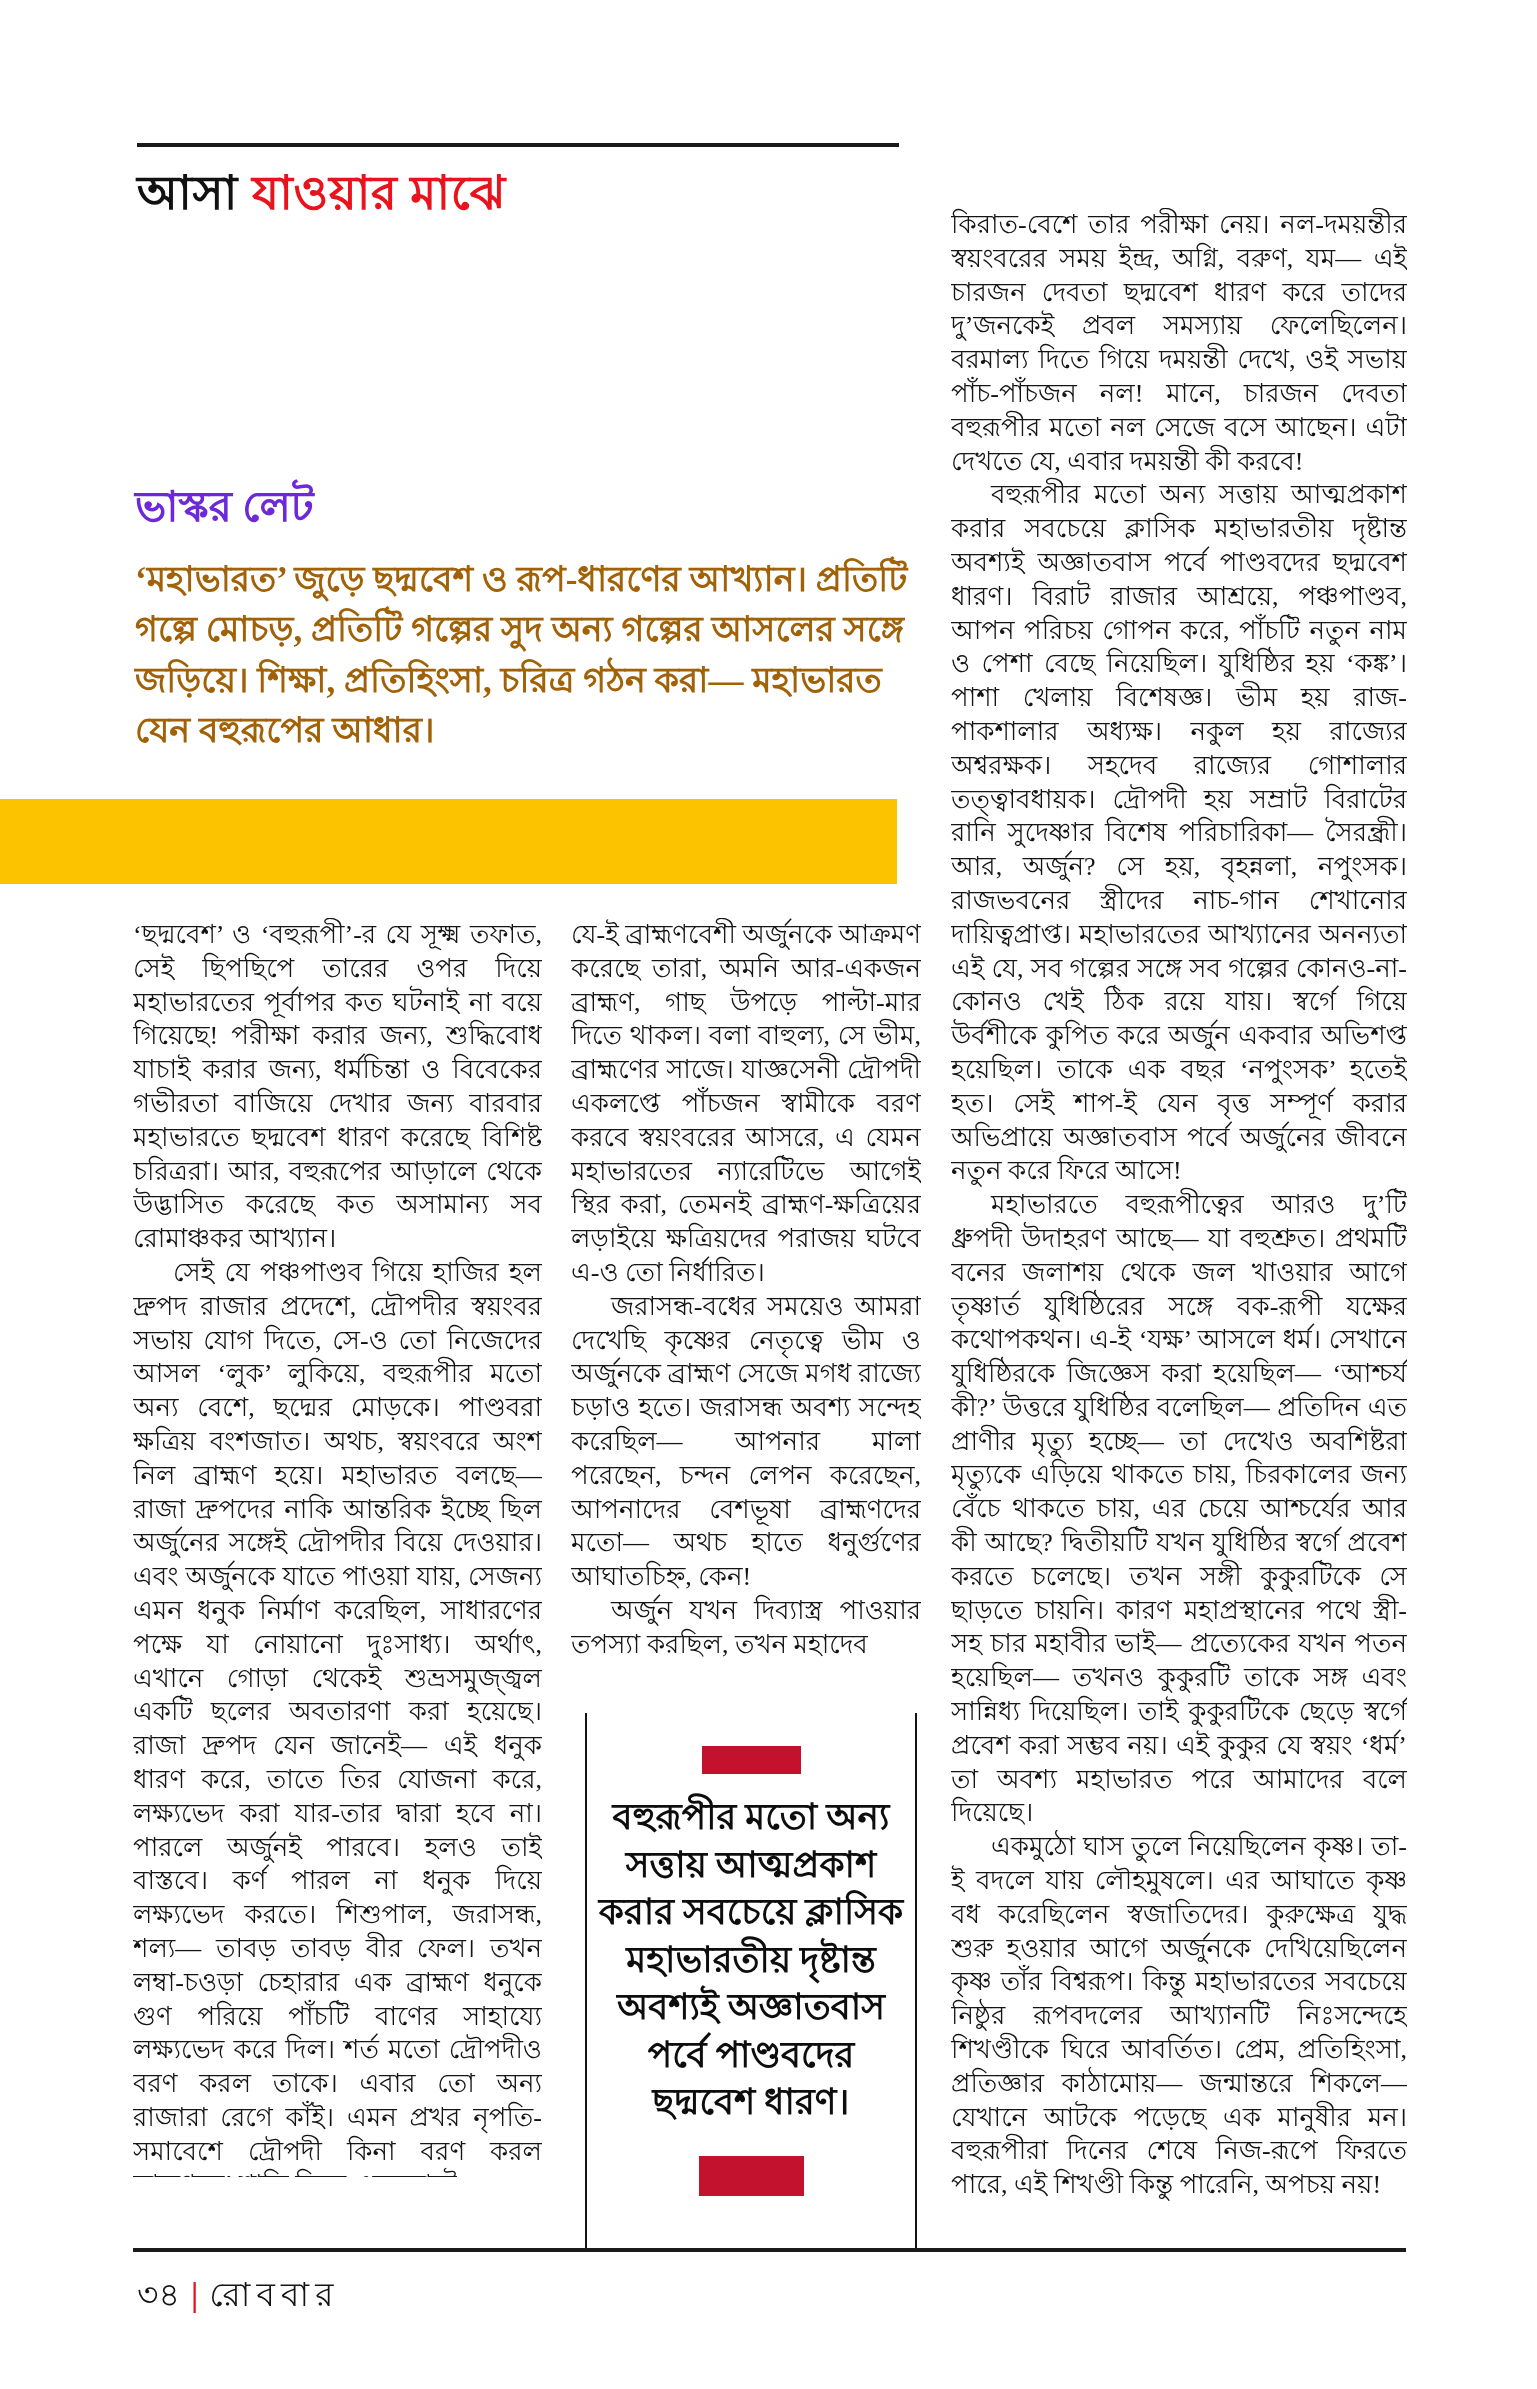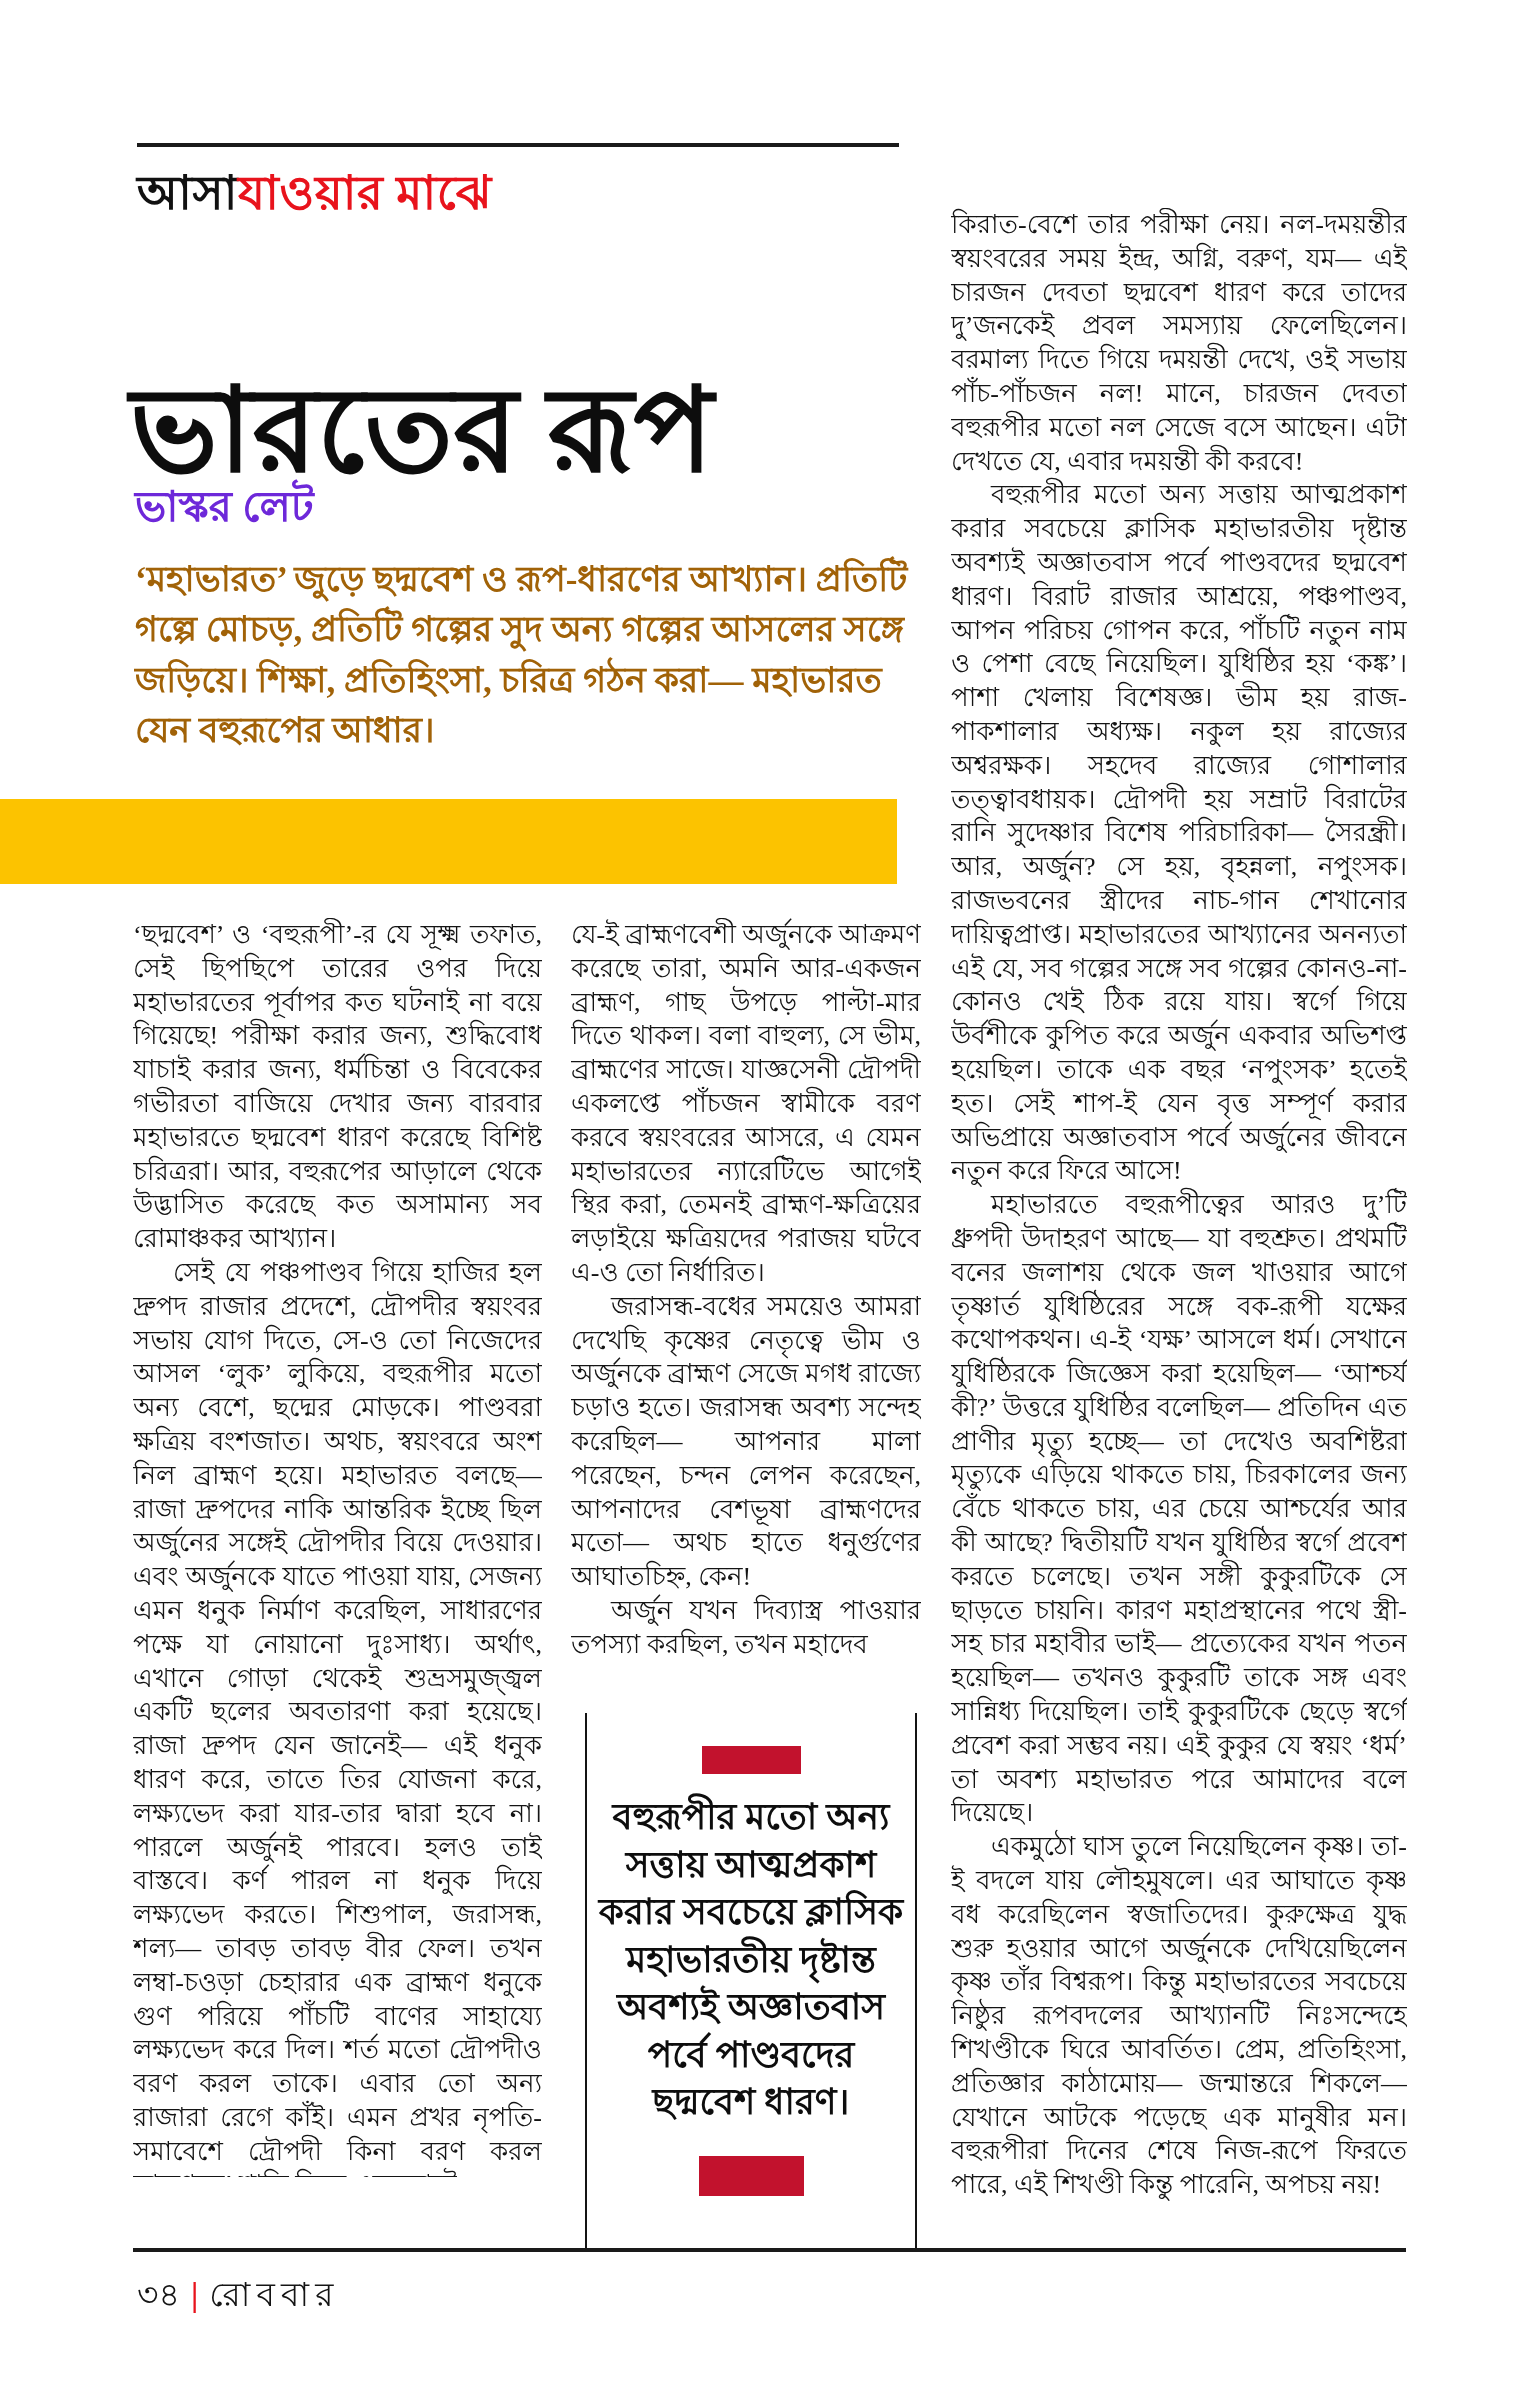--- a/index.html
+++ b/index.html
@@ -5,21 +5,21 @@
   html,body { margin:0; padding:0; background:#e9e9e9; }
   .page {
     position:relative; width:1538px; height:2389px;
     background:#ffffff; overflow:hidden;
     font-family:"Liberation Serif", serif; color:#111;
     margin:0 auto;
   }
   .rule { background:#1a1a1a; }
   #kicker-rule { position:absolute; left:137px; top:143px; width:762px; height:3.9px; }
   #kicker { position:absolute; left:137px; top:157px; font-size:47px; font-weight:bold; letter-spacing:0.8px; white-space:nowrap; }
-  #kicker .red { color:#e8131c; }
+  #kicker .red { color:#e8131c; margin-left:14px; }
   #headline { position:absolute; left:130px; top:288px; font-size:118px; line-height:1.1; font-weight:bold; color:#0d0d0d; white-space:nowrap; }
   #byline { position:absolute; left:135px; top:474px; font-size:42px; font-weight:bold; color:#6d28d9; white-space:nowrap; }
   #standfirst { position:absolute; left:135px; top:555px; width:775px; font-size:35px; line-height:1.44; font-weight:bold; color:#a16207; text-align:left; }
   #yellow-bar { position:absolute; left:0; top:799px; width:897px; height:85px; background:#fcc300; }
 
   .col { position:absolute; overflow:hidden; }
   #col-left   { left:133px;  top:918px; width:409px; height:1259px; }
   #col-middle { left:571px;  top:918px; width:350px; height:771px;  }
   #col-right  { left:951px; top:208px;  width:456px; height:2009px; }
   .col p { margin:0; font-size:26px; line-height:1.3; text-align:justify; color:#141414; }
@@ -47,21 +47,20 @@
 <body>
 
 <div class="page">
 
   <div id="kicker-rule" class="rule"></div>
 
   <div id="kicker">
     <span>আসা</span><span class="red">যাওয়ার মাঝে</span>
   </div>
 
-  <h1 id="headline">ভারতের রূপ</h1>
 
   <div id="byline">ভাস্কর লেট</div>
 
   <div id="standfirst">‘মহাভারত’ জুড়ে ছদ্মবেশ ও রূপ-ধারণের আখ্যান। প্রতিটি গল্পে মোচড়, প্রতিটি গল্পের সুদ অন্য গল্পের আসলের সঙ্গে জড়িয়ে। শিক্ষা, প্রতিহিংসা, চরিত্র গঠন করা— মহাভারত যেন বহুরূপের আধার।</div>
 
   <div id="yellow-bar"></div>
 
   <div id="col-left" class="col">
     <p>‘ছদ্মবেশ’ ও ‘বহুরূপী’-র যে সূক্ষ্ম তফাত, সেই ছিপছিপে তারের ওপর দিয়ে মহাভারতের পূর্বাপর কত ঘটনাই না বয়ে গিয়েছে! পরীক্ষা করার জন্য, শুদ্ধিবোধ যাচাই করার জন্য, ধর্মচিন্তা ও বিবেকের গভীরতা বাজিয়ে দেখার জন্য বারবার মহাভারতে ছদ্মবেশ ধারণ করেছে বিশিষ্ট চরিত্ররা। আর, বহুরূপের আড়ালে থেকে উদ্ভাসিত করেছে কত অসামান্য সব রোমাঞ্চকর আখ্যান।</p>
     <p class="indent">সেই যে পঞ্চপাণ্ডব গিয়ে হাজির হল দ্রুপদ রাজার প্রদেশে, দ্রৌপদীর স্বয়ংবর সভায় যোগ দিতে, সে-ও তো নিজেদের আসল ‘লুক’ লুকিয়ে, বহুরূপীর মতো অন্য বেশে, ছদ্মের মোড়কে। পাণ্ডবরা ক্ষত্রিয় বংশজাত। অথচ, স্বয়ংবরে অংশ নিল ব্রাহ্মণ হয়ে। মহাভারত বলছে— রাজা দ্রুপদের নাকি আন্তরিক ইচ্ছে ছিল অর্জুনের সঙ্গেই দ্রৌপদীর বিয়ে দেওয়ার। এবং অর্জুনকে যাতে পাওয়া যায়, সেজন্য এমন ধনুক নির্মাণ করেছিল, সাধারণের পক্ষে যা নোয়ানো দুঃসাধ্য। অর্থাৎ, এখানে গোড়া থেকেই শুভ্রসমুজ্জ্বল একটি ছলের অবতারণা করা হয়েছে। রাজা দ্রুপদ যেন জানেই— এই ধনুক ধারণ করে, তাতে তির যোজনা করে, লক্ষ্যভেদ করা যার-তার দ্বারা হবে না। পারলে অর্জুনই পারবে। হলও তাই বাস্তবে। কর্ণ পারল না ধনুক দিয়ে লক্ষ্যভেদ করতে। শিশুপাল, জরাসন্ধ, শল্য— তাবড় তাবড় বীর ফেল। তখন লম্বা-চওড়া চেহারার এক ব্রাহ্মণ ধনুকে গুণ পরিয়ে পাঁচটি বাণের সাহায্যে লক্ষ্যভেদ করে দিল। শর্ত মতো দ্রৌপদীও বরণ করল তাকে। এবার তো অন্য রাজারা রেগে কাঁই। এমন প্রখর নৃপতি-সমাবেশে দ্রৌপদী কিনা বরণ করল ব্রাহ্মণকে! শাস্তি দিতে একজোটে</p>

